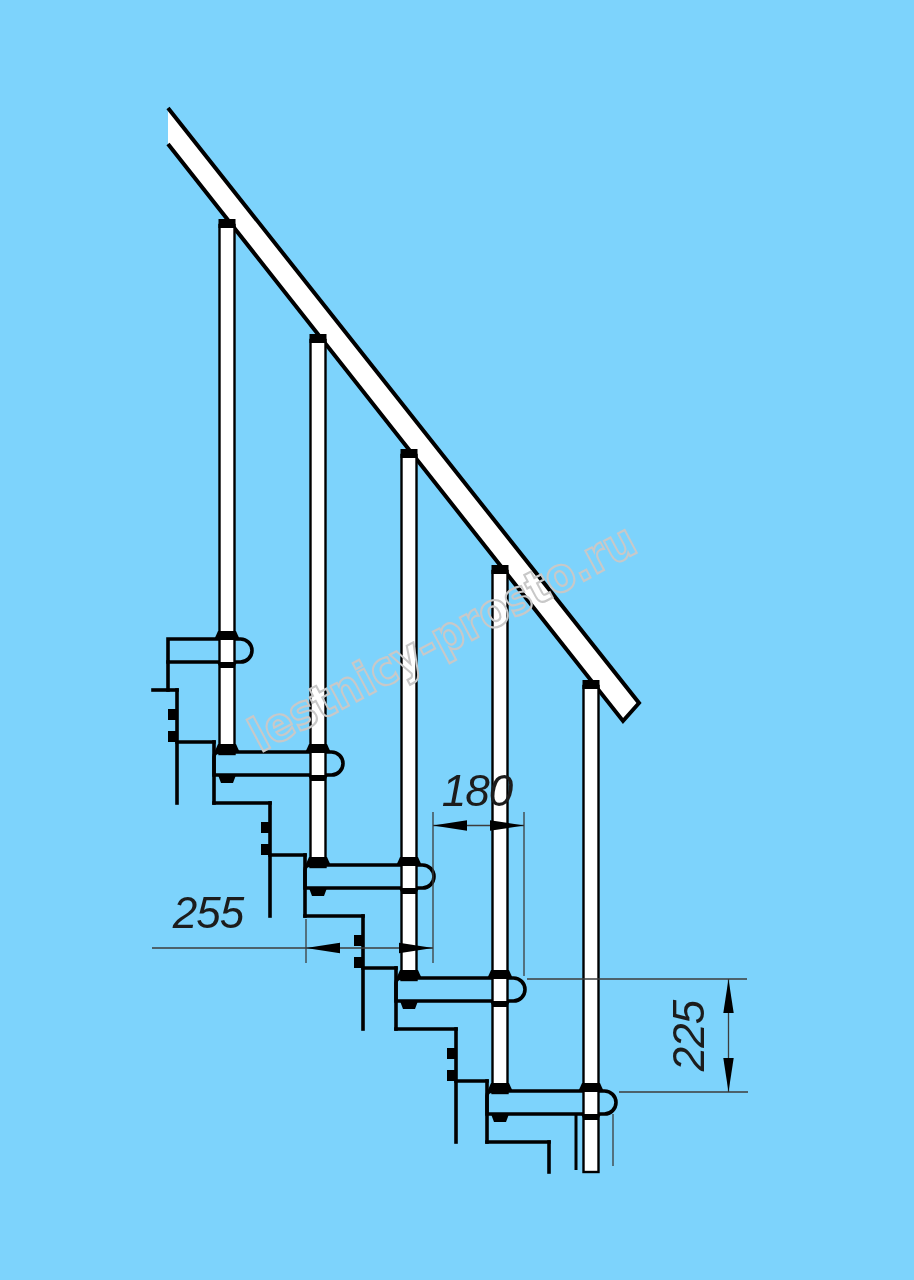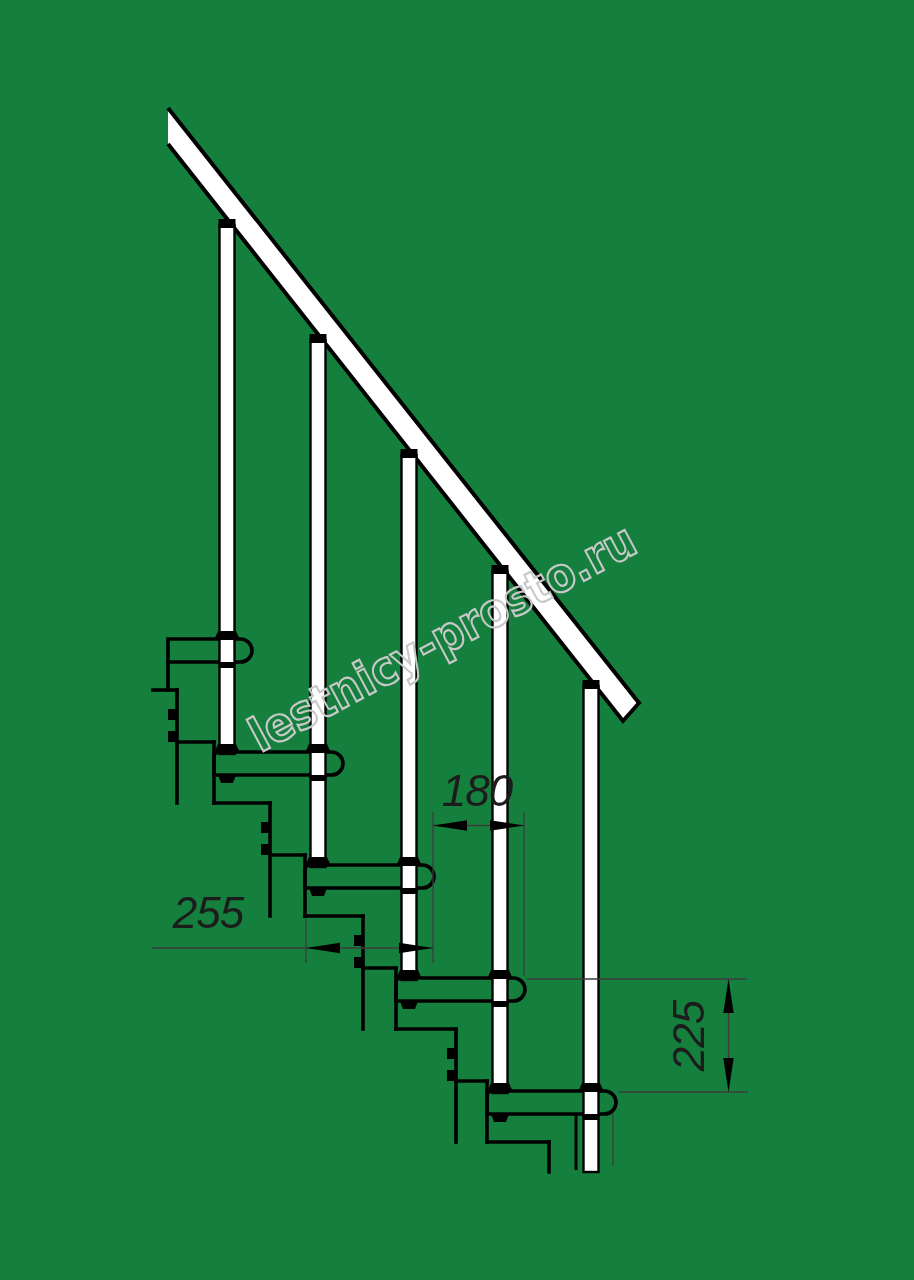--- a/index.html
+++ b/index.html
@@ -1,16 +1,16 @@
 <!DOCTYPE html>
 <html><head>
 <meta charset="utf-8">
 <style>
   html,body{margin:0;padding:0;background:#ffffff;}
-  .page{position:relative;width:914px;height:1280px;background:#15803d;overflow:hidden;
+  .page{position:relative;width:914px;height:1280px;background:#7dd3fc;overflow:hidden;
         font-family:"Liberation Sans",sans-serif;}
   svg text.dim{font-family:"Liberation Sans",sans-serif;font-style:italic;font-size:44px;
         fill:#1c1c1c;letter-spacing:-1px;}
   svg text.wm{font-family:"DejaVu Sans",sans-serif;font-weight:bold;font-size:47px;
         fill:none;stroke-width:2.2px;}
   .thin{stroke:#3c3c3c;stroke-width:1.3;fill:none;}
   .thick{stroke:#000;stroke-width:3.6;fill:none;stroke-linecap:square;}
   .med{stroke:#000;stroke-width:2.4;fill:#fff;}
   .blk{fill:#000;stroke:none;}
 </style>

